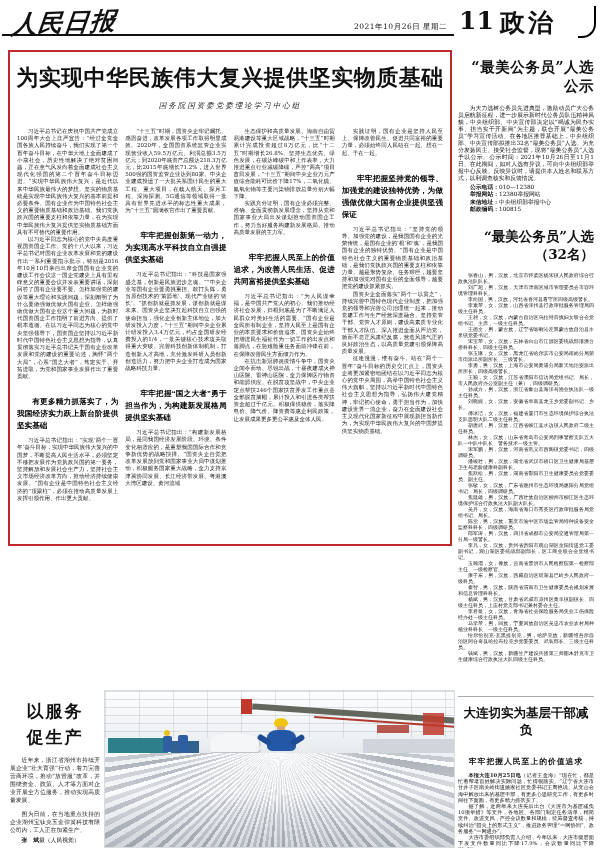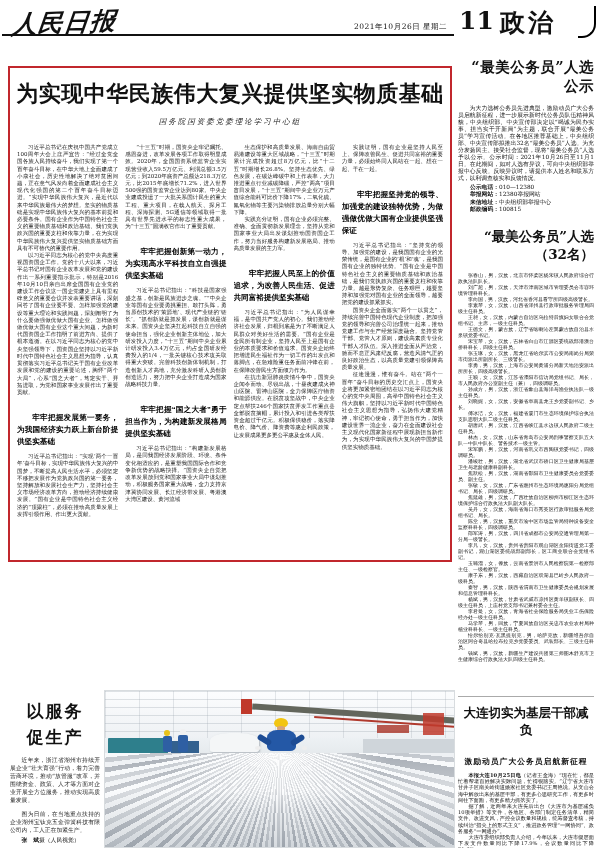--- a/index.html
+++ b/index.html
@@ -10,21 +10,21 @@
   
   .masthead-logo{position:absolute;left:12px;top:6px;font-size:25px;font-weight:bold;
     font-style:italic;transform:skewX(-8deg) rotate(-2deg);letter-spacing:1px;}
   .header-rule{position:absolute;left:2px;top:34px;width:452px;height:1.5px;background:#111;}
   .header-date{position:absolute;left:354px;top:22px;font-size:7.5px;letter-spacing:.5px;}
   .page-number{position:absolute;left:459px;top:6px;font-size:25px;font-weight:bold;}
   .section-title{position:absolute;left:500px;top:6px;font-size:25px;font-weight:bold;letter-spacing:3px;}
   .corner-bracket{position:absolute;left:578px;top:6px;width:16px;height:30px;
     border-right:2.5px solid #000;border-bottom:2.5px solid #000;border-bottom-right-radius:14px;}
   
-  .main-box{position:absolute;left:8px;top:66px;width:444px;height:496px;
+  .main-box{position:absolute;left:8px;top:50px;width:444px;height:496px;
     border:2px solid #c1272d;background:#fff;box-sizing:border-box;}
   .main-headline{margin:11px 4px 0;text-align:center;font-size:22px;font-weight:900;
     font-family:"DejaVu Sans","Liberation Sans",sans-serif;letter-spacing:.5px;white-space:nowrap;}
   .main-byline{margin-top:8px;text-align:center;font-size:7.5px;letter-spacing:2px;color:#222;font-style:italic;}
   .cols{position:absolute;left:7px;right:7px;top:76px;bottom:6px;display:flex;gap:7px;overflow:hidden;}
   .col{flex:1 1 0;overflow:hidden;text-align:justify;}
   .body-p{font-size:5.5px;line-height:7.2px;margin:0;text-indent:2em;color:#1a1a1a;}
   .sub-head{font-size:7.6px;line-height:12px;font-weight:bold;margin:16px 0 5px;text-indent:2em;
     font-family:Liberation Sans, sans-serif;color:#000;text-align:justify;}
   
@@ -98,21 +98,21 @@
 <div class="section-title">政治</div>
 <div class="corner-bracket"></div>
 
 <div class="main-box">
   <div class="main-headline">为实现中华民族伟大复兴提供坚实物质基础</div>
   <div class="main-byline">国务院国资委党委理论学习中心组</div>
   <div class="cols">
     <div class="col" id="col0">
         <p class="body-p">习近平总书记在庆祝中国共产党成立100周年大会上庄严宣告：“经过全党全国各族人民持续奋斗，我们实现了第一个百年奋斗目标，在中华大地上全面建成了小康社会，历史性地解决了绝对贫困问题，正在意气风发向着全面建成社会主义现代化强国的第二个百年奋斗目标迈进。”实现中华民族伟大复兴，是近代以来中华民族最伟大的梦想。坚实的物质基础是实现中华民族伟大复兴的基本前提和必要条件。国有企业作为中国特色社会主义的重要物质基础和政治基础、我们党执政兴国的重要支柱和依靠力量，在为实现中华民族伟大复兴提供坚实物质基础方面具有不可替代的重要作用。</p>
         <p class="body-p">以习近平同志为核心的党中央高度重视国资国企工作。党的十八大以来，习近平总书记对国有企业改革发展和党的建设作出一系列重要指示批示，特别是2016年10月10日亲自出席全国国有企业党的建设工作会议这一国企党建史上具有里程碑意义的重要会议并发表重要讲话，深刻回答了国有企业要不要、怎样加强党的建设等重大理论和实践问题，深刻阐明了为什么要做强做优做大国有企业、怎样做强做优做大国有企业这个重大问题，为新时代国资国企工作指明了前进方向、提供了根本遵循。在以习近平同志为核心的党中央坚强领导下，国资国企坚持以习近平新时代中国特色社会主义思想为指导，认真贯彻落实习近平总书记关于国有企业改革发展和党的建设的重要论述，胸怀“两个大局”，心系“国之大者”，笃定实干、开拓进取，为党和国家事业发展作出了重要贡献。</p>
-        <div class="sub-head">牢牢把握发展第一要务，为我国经济实力跃上新台阶提供坚实基础</div>
+        <div class="sub-head">有更多精力抓落实了，为我国经济实力跃上新台阶提供坚实基础</div>
         <p class="body-p">习近平总书记指出：“实现‘两个一百年’奋斗目标，实现中华民族伟大复兴的中国梦，不断提高人民生活水平，必须坚定不移把发展作为党执政兴国的第一要务，坚持解放和发展社会生产力，坚持社会主义市场经济改革方向，推动经济持续健康发展。”国有企业是中国特色社会主义经济的“顶梁柱”，必须在推动高质量发展上发挥引领作用、作出更大贡献。</p>
       </div>
     <div class="col" id="col1">
         <p class="body-p">“十三五”时期，国资央企牢记嘱托、感恩奋进，改革发展各项工作取得明显成效。2020年，全国国资系统监管企业实现营业收入59.5万亿元、利润总额3.5万亿元；到2020年底资产总额达218.3万亿元，比2015年底增长71.2%，进入世界500强的国资监管企业达到80家。中央企业建成投运了一大批关系国计民生的重大工程、重大项目，在载人航天、探月工程、深海探测、5G通信等领域取得一批具有世界先进水平的标志性重大成果，为“十三五”圆满收官作出了重要贡献。</p>
         <div class="sub-head">牢牢把握创新第一动力，为实现高水平科技自立自强提供坚实基础</div>
         <p class="body-p">习近平总书记指出：“科技是国家强盛之基，创新是民族进步之魂。”“中央企业等国有企业要勇挑重担、敢打头阵，勇当原创技术的‘策源地’、现代产业链的‘链长’。”抓创新就是抓发展，谋创新就是谋未来。国资央企坚决扛起科技自立自强的使命担当，强化企业创新主体地位，加大研发投入力度，“十三五”期间中央企业累计研发投入3.4万亿元，约占全国研发经费投入的1/4，一批关键核心技术攻关取得重大突破。完善科技创新体制机制，打造创新人才高地，充分激发科研人员创新创造活力，努力把中央企业打造成为国家战略科技力量。</p>
         <div class="sub-head">牢牢把握“国之大者”勇于担当作为，为构建新发展格局提供坚实基础</div>
         <p class="body-p">习近平总书记指出：“构建新发展格局，是同我国经济发展阶段、环境、条件变化相适应的，是重塑我国国际合作和竞争新优势的战略抉择。”国资央企自觉把改革发展放到党和国家事业大局中谋划推动，积极服务国家重大战略，全力支持京津冀协同发展、长江经济带发展、粤港澳大湾区建设、黄河流域</p>
       </div>
     <div class="col" id="col2">
@@ -174,21 +174,21 @@
       <p class="name-item">李君曼，女，汉族，青海省社会保险服务局失业工伤保险经办处一级主任科员。</p>
       <p class="name-item">马学琴，男，回族，宁夏回族自治区吴忠市农业农村局种植业科科长、一级主任科员。</p>
       <p class="name-item">恰尔恰别克·瓦黑提别克，男，哈萨克族，新疆维吾尔自治区阿合奇县哈拉布拉克乡党委委员、武装部长、三级主任科员。</p>
       <p class="name-item">钱斌，男，汉族，新疆生产建设兵团第三师图木舒克市卫生健康综合行政执法大队四级主任科员。</p>
     </div>
 </div>
 <div class="rc-divider"></div>
 
 <div class="dalian">
   <div class="dalian-headline">大连切实为基层干部减负</div>
-  <div class="dalian-subtitle">激励动员广大公务员启航新征程</div>
+  <div class="dalian-subtitle">牢牢把握人民至上的价值追求</div>
   <div id="dalian-body">
       <p class="dalian-p"><b>本报大连10月25日电</b>（记者王金海）“现在忙，都是忙着帮老百姓解决实际问题，忙得很踏实。”辽宁省大连市甘井子区南关岭街道姚家社区党委书记王周艳说。从文山会海中解放出来的基层干部，有更多心思研究工作，有更多时间往下面跑，有更多精力抓落实了。</p>
       <p class="dalian-p">据了解，近两年来大连先后出台《大连市为基层减负10项举措》等文件，各地区、各部门制定任务清单，精简文件、改进文风，严控会议数量和规模，统筹督查考核，持续纠治“指尖上的形式主义”，推进政务管理“一网协同”、政务服务“一网通办”。</p>
       <p class="dalian-p">大连市委组织部负责人介绍，今年以来，大连市级层面下发文件数量同比下降17.9%，会议数量同比下降21.6%。</p>
     </div>
   <div class="editors-line">
     <span>本版责编：</span><b>苏显龙　赵晓曦　李林蔚</b>
   </div>
 </div>
 

